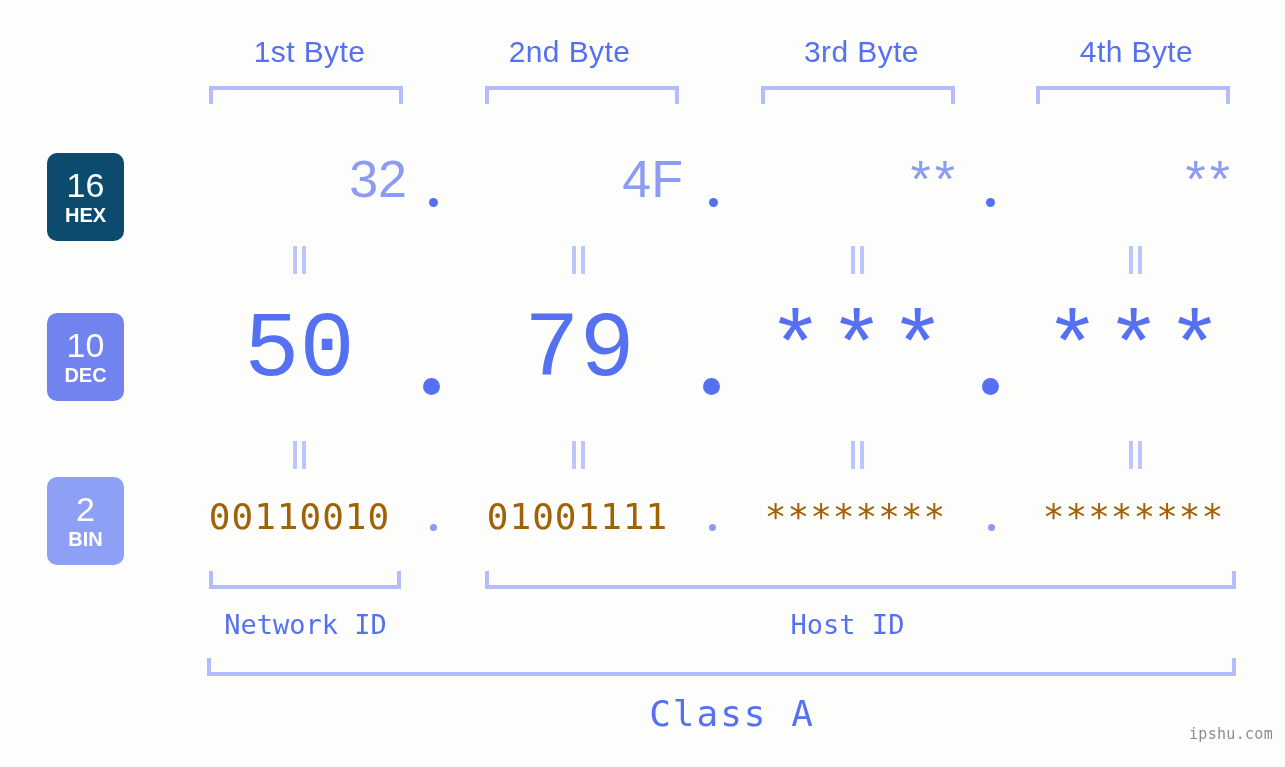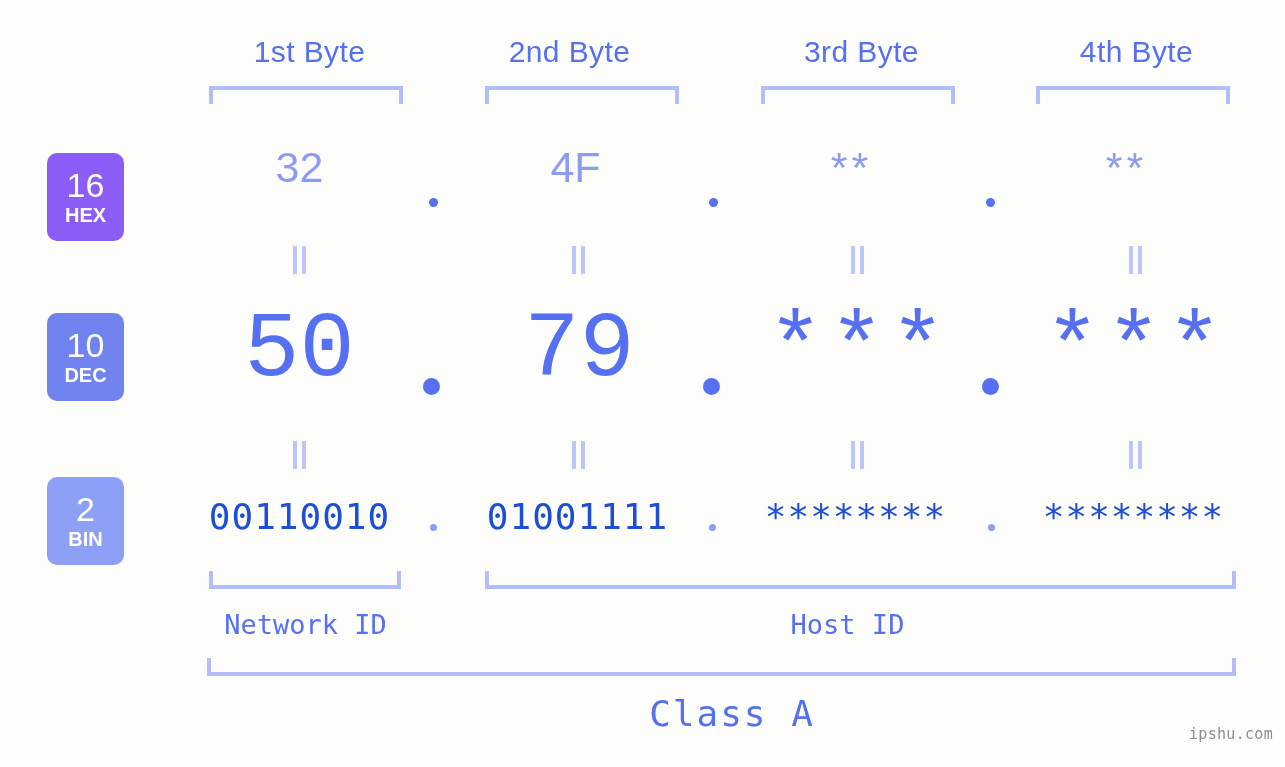--- a/index.html
+++ b/index.html
@@ -74,56 +74,57 @@
     font-size: 34px;
     line-height: 34px;
     font-weight: 400;
   }
   .badge .abbr {
     font-size: 20px;
     line-height: 22px;
     margin-top: 2px;
     font-weight: 700;
   }
-  .badge.hex { top: 153px; background: #8b5cf6; }
+  .badge.hex { top: 153px; background: #0c4a6e; }
   .badge.dec { top: 313px; background: #7083ee; }
   .badge.bin { top: 477px; background: #8ea0f5; }
 
   
   .val {
     position: absolute;
     text-align: center;
     white-space: nowrap;
     font-family: "Liberation Sans", sans-serif;
   }
   .row-hex .val {
-    top: 136px;
+    top: 148px;
     height: 62px;
     line-height: 62px;
-    font-size: 43px;
+    font-size: 52px;
     color: #8c9cf2;
+    text-align: right;
   }
   .row-hex .val.mask { color: #8c9cf2; letter-spacing: 4px; }
 
   .row-dec .val {
     top: 296px;
     height: 110px;
     line-height: 110px;
     font-size: 92px;
     color: #5570f1;
     font-family: Liberation Mono, monospace;
   }
   .row-dec .val.mask { letter-spacing: 6px; }
 
   .row-bin .val {
     top: 488px;
     height: 58px;
     line-height: 58px;
     font-size: 36px;
-    color: #1d4ed8;
+    color: #a16207;
     font-family: "DejaVu Sans Mono", monospace;
     letter-spacing: 1px;
   }
 
   
   .dot {
     position: absolute;
     background: #5570f1;
     border-radius: 50%;
   }

